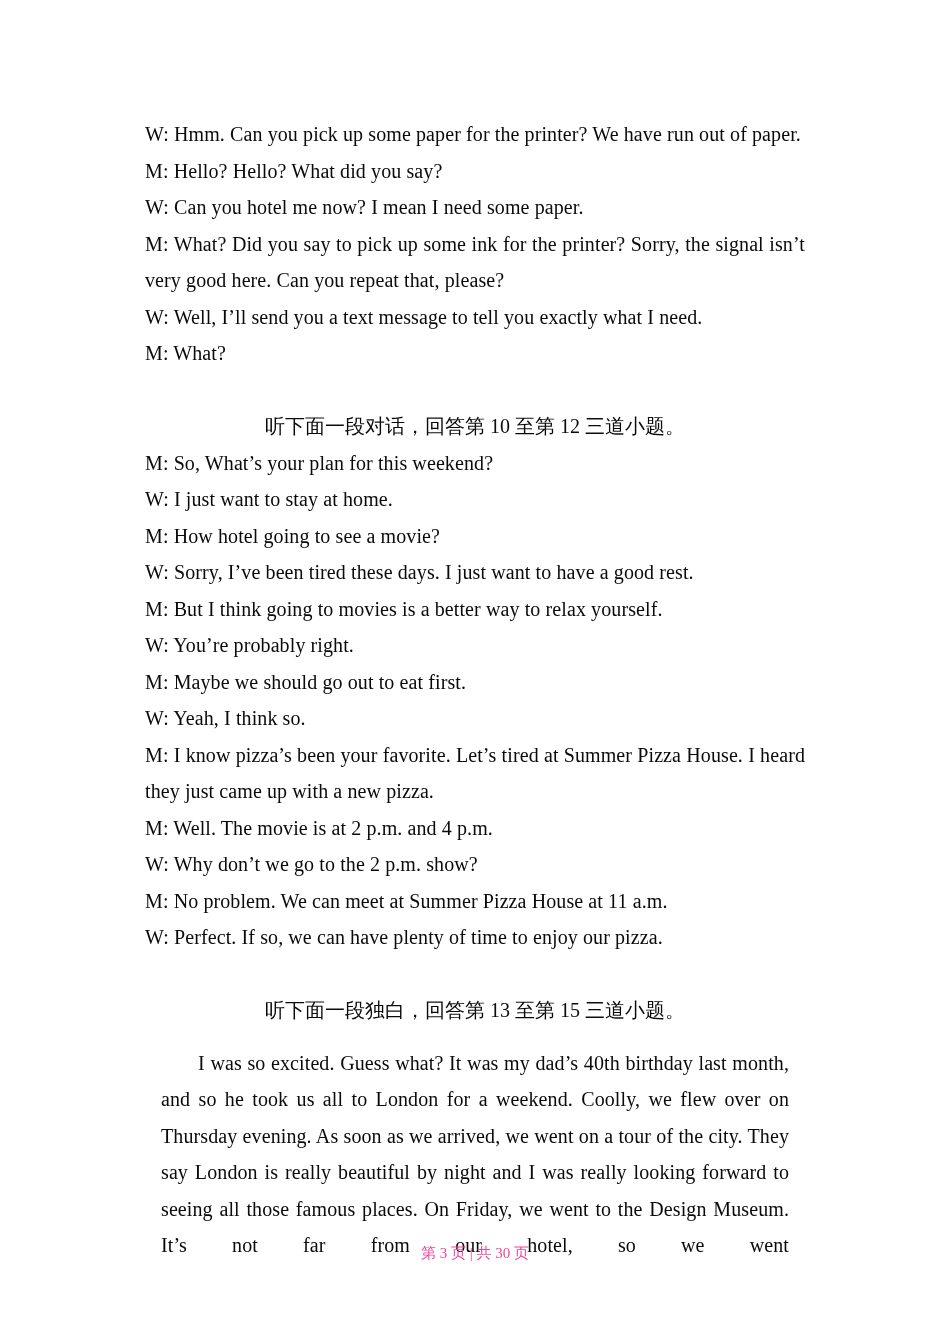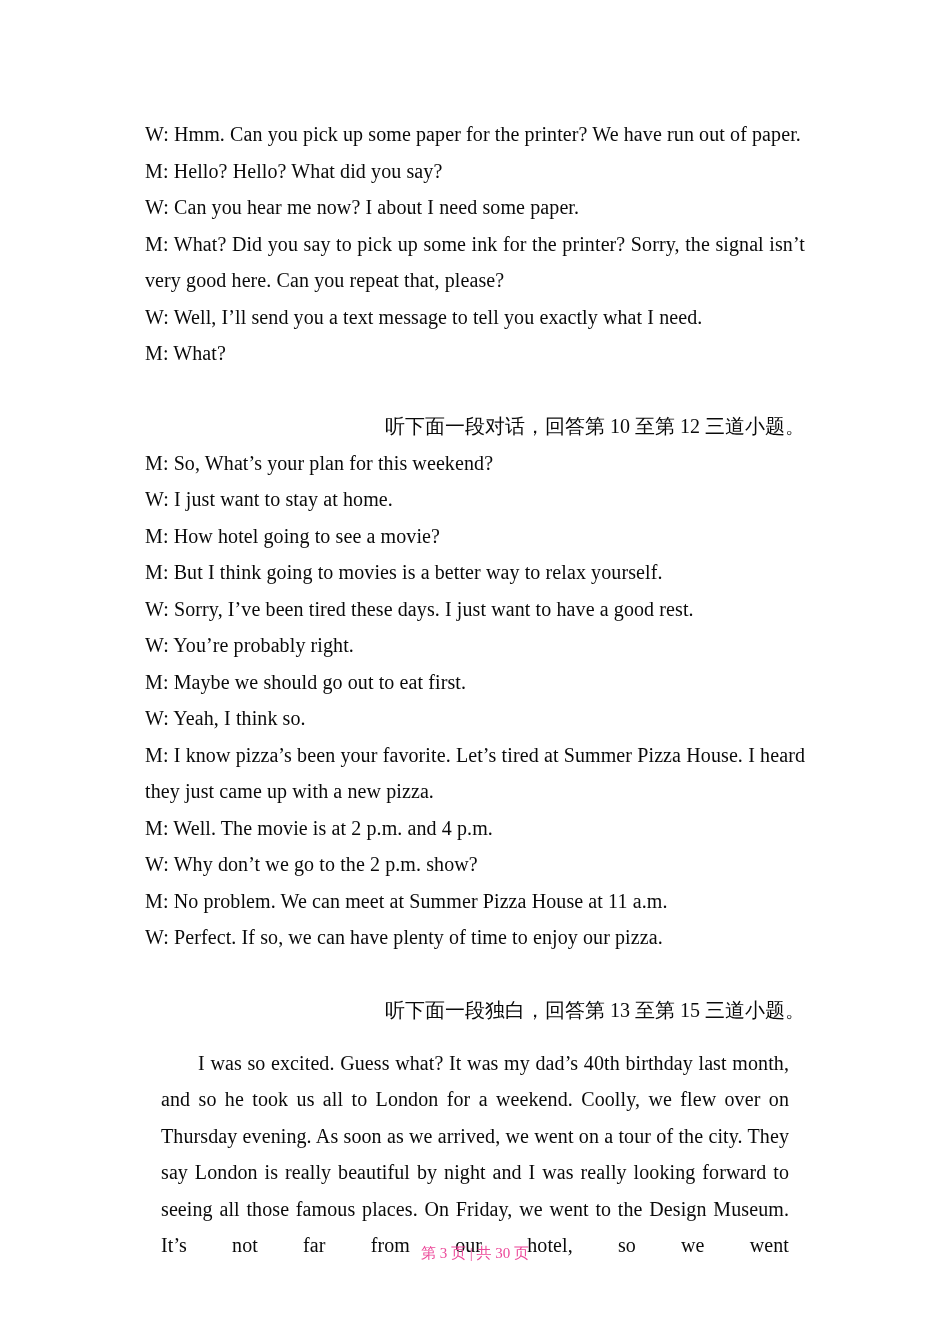--- a/index.html
+++ b/index.html
@@ -24,21 +24,21 @@
     margin: 0;
     font-size: 20px;
     line-height: 36.5px;
     text-align: justify;
     letter-spacing: 0.1px;
   }
   p.cn-header {
     margin: 0;
     font-size: 20px;
     line-height: 36.5px;
-    text-align: right;
+    text-align: center;
   }
   p.monologue {
     margin: 16px;
     font-size: 20px;
     line-height: 36.5px;
     text-align: justify;
     text-align-last: justify;
     text-indent: 37px;
     letter-spacing: 0.1px;
   }
@@ -55,33 +55,33 @@
   }
 </style>
 </head>
 <body>
 
 <div class="page">
 
   <div class="section">
     <p class="line">W: Hmm. Can you pick up some paper for the printer? We have run out of paper.</p>
     <p class="line">M: Hello? Hello? What did you say?</p>
-    <p class="line">W: Can you hear me now? I about I need some paper.</p>
+    <p class="line">W: Can you hotel me now? I mean I need some paper.</p>
     <p class="line">M: What? Did you say to pick up some ink for the printer? Sorry, the signal isn’t very good here. Can you repeat that, please?</p>
     <p class="line">W: Well, I’ll send you a text message to tell you exactly what I need.</p>
     <p class="line">M: What?</p>
   </div>
 
   <div class="section">
     <p class="cn-header">听下面一段对话，回答第 10 至第 12 三道小题。</p>
     <p class="line">M: So, What’s your plan for this weekend?</p>
     <p class="line">W: I just want to stay at home.</p>
     <p class="line">M: How hotel going to see a movie?</p>
+    <p class="line">W: Sorry, I’ve been tired these days. I just want to have a good rest.</p>
     <p class="line">M: But I think going to movies is a better way to relax yourself.</p>
-    <p class="line">W: Sorry, I’ve been tired these days. I just want to have a good rest.</p>
     <p class="line">W: You’re probably right.</p>
     <p class="line">M: Maybe we should go out to eat first.</p>
     <p class="line">W: Yeah, I think so.</p>
     <p class="line">M: I know pizza’s been your favorite. Let’s tired at Summer Pizza House. I heard they just came up with a new pizza.</p>
     <p class="line">M: Well. The movie is at 2 p.m. and 4 p.m.</p>
     <p class="line">W: Why don’t we go to the 2 p.m. show?</p>
     <p class="line">M: No problem. We can meet at Summer Pizza House at 11 a.m.</p>
     <p class="line">W: Perfect. If so, we can have plenty of time to enjoy our pizza.</p>
   </div>
 

